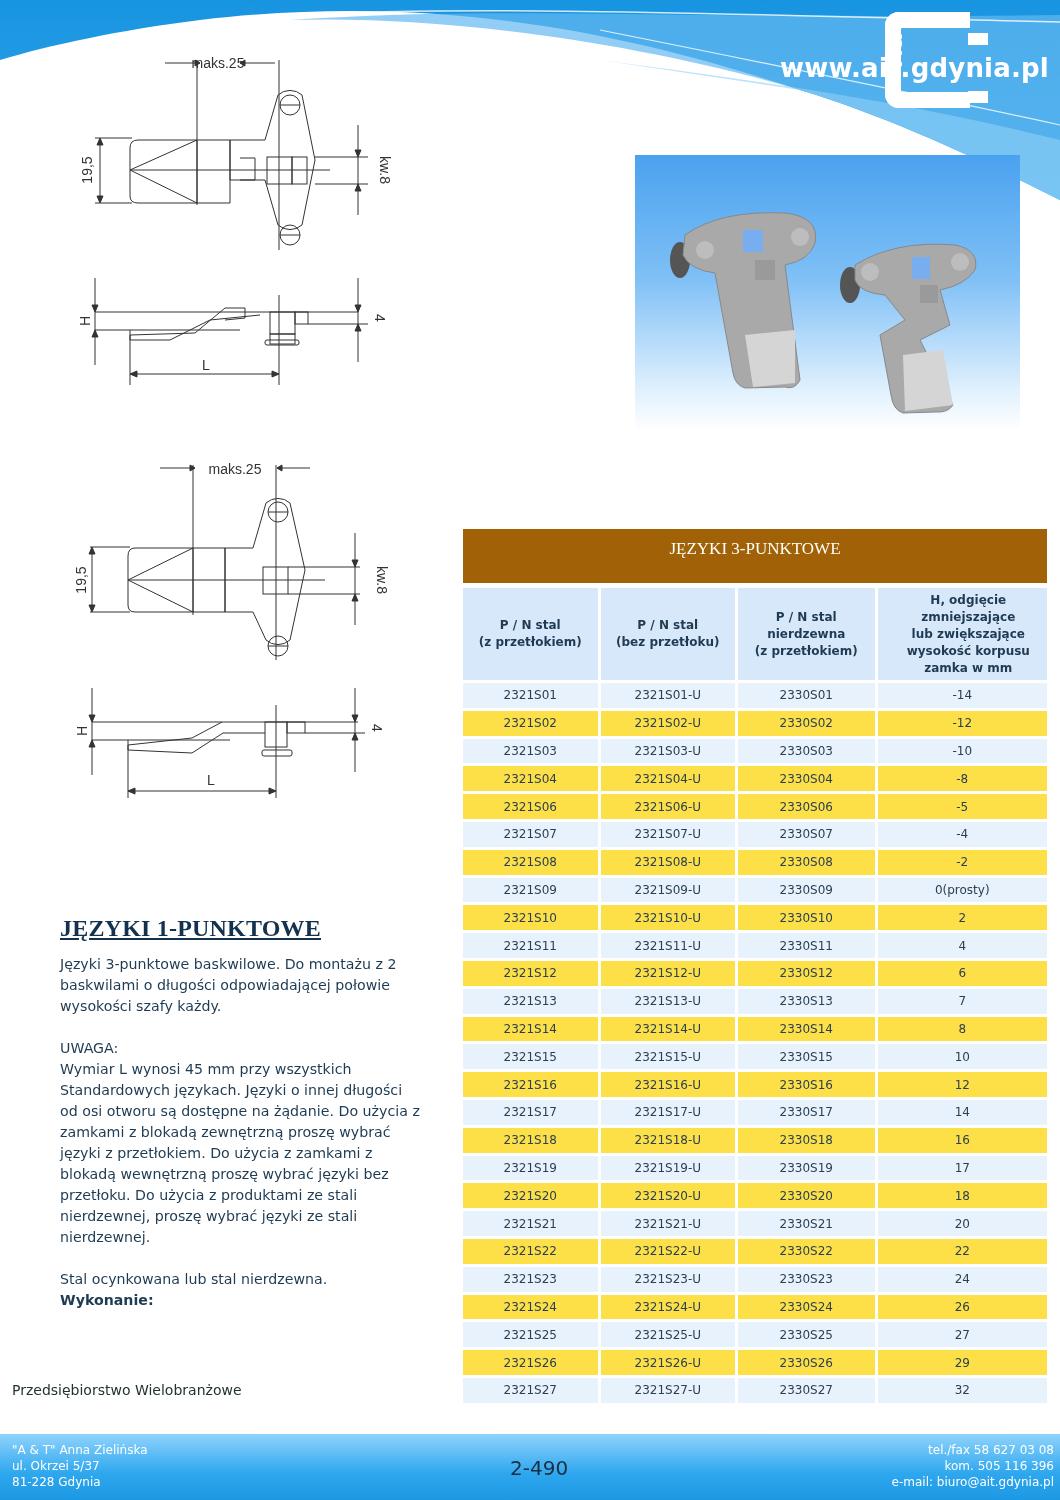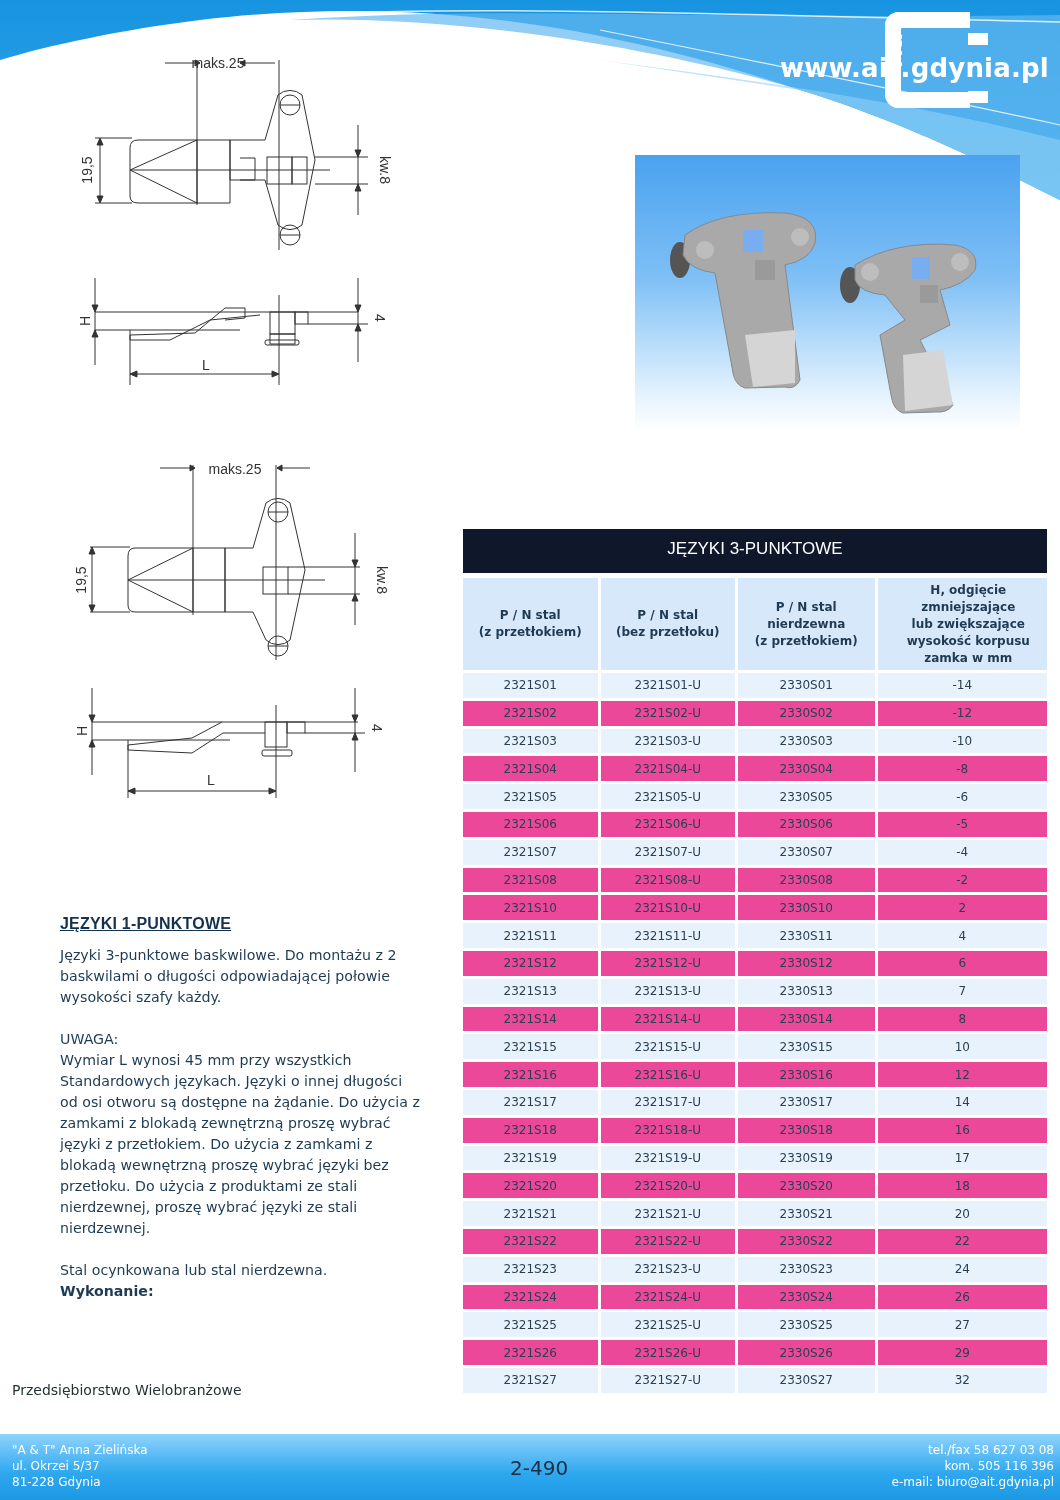--- a/index.html
+++ b/index.html
@@ -17,33 +17,33 @@
   
   .drawing { position: absolute; left: 40px; width: 360px; }
   .drawing svg { width: 360px; height: 360px; }
   .drawing text { font-family: "Liberation Sans", sans-serif; fill: #333; }
 
   
   .photo { position: absolute; left: 635px; top: 155px; width: 385px; height: 275px; background: linear-gradient(#4aa2ef 0%, #7fc0f6 45%, #dff0fd 85%, #ffffff 100%); overflow: hidden; }
 
   
   .info { position: absolute; left: 60px; top: 915px; width: 360px; }
-  .info h1 { font-size: 16px; font-weight: bold; text-decoration: underline; color: #14324e; margin-bottom: 12px; letter-spacing: 0.2px; font-family: Liberation Sans, sans-serif; }
+  .info h1 { font-size: 24px; font-weight: bold; text-decoration: underline; color: #14324e; margin-bottom: 12px; letter-spacing: 0.2px; font-family: Liberation Serif, serif; }
   .info p { font-size: 14.2px; line-height: 21px; color: #1e3b53; font-family: "DejaVu Sans", sans-serif; }
   .info .gap { height: 21px; }
   .info b { font-weight: bold; }
 
   
   .table-wrap { position: absolute; left: 463px; top: 529px; width: 584px; }
-  .t-title { height: 44px; background: #0f172a; color: #ffffff; text-align: center; font-size: 17px; line-height: 40px; font-family: Liberation Sans, sans-serif; }
+  .t-title { height: 54px; background: #a16207; color: #ffffff; text-align: center; font-size: 17px; line-height: 40px; font-family: Liberation Serif, serif; }
   table { border-collapse: separate; border-spacing: 3px; width: 590px; margin-left: -3px; margin-top: 2px; }
   th { background: #d7e8fb; font-size: 12px; font-weight: bold; color: #1f3a52; height: 92px; line-height: 17px; font-family: "DejaVu Sans", sans-serif; }
   td { font-size: 12px; color: #2a3f52; text-align: center; height: 24.8px; font-family: "DejaVu Sans", sans-serif; }
   tr.odd td { background: #e7f2fd; }
-  tr.even td { background: #ec4899; }
+  tr.even td { background: #fde047; }
 
   
   .footer-company { position: absolute; left: 12px; top: 1382px; font-size: 14px; color: #233; font-family: "DejaVu Sans", sans-serif; }
   .footer { position: absolute; left: 0; top: 1434px; width: 1060px; height: 66px; background: linear-gradient(#8fd3fd, #2ea7ee 60%, #1c98e3); }
   .f-left { position: absolute; left: 12px; top: 8px; color: #fff; font-size: 12px; line-height: 16px; font-family: "DejaVu Sans", sans-serif; }
   .f-page { position: absolute; left: 510px; top: 22px; font-size: 20px; color: #1a2e44; font-family: "DejaVu Sans", sans-serif; }
   .f-right { position: absolute; right: 6px; top: 8px; color: #fff; font-size: 12px; line-height: 16px; text-align: right; font-family: "DejaVu Sans", sans-serif; }
 </style>
 </head>
 <body>
@@ -262,43 +262,43 @@
           <td>2321S03-U</td>
           <td>2330S03</td>
           <td>-10</td>
         </tr>
         <tr class="even">
           <td>2321S04</td>
           <td>2321S04-U</td>
           <td>2330S04</td>
           <td>-8</td>
         </tr>
-        <tr class="odd">
-          <td>2321S05</td>
-          <td>2321S05-U</td>
-          <td>2330S05</td>
-          <td>-6</td>
-        </tr>
         <tr class="even">
           <td>2321S06</td>
           <td>2321S06-U</td>
           <td>2330S06</td>
           <td>-5</td>
         </tr>
         <tr class="odd">
           <td>2321S07</td>
           <td>2321S07-U</td>
           <td>2330S07</td>
           <td>-4</td>
         </tr>
         <tr class="even">
           <td>2321S08</td>
           <td>2321S08-U</td>
           <td>2330S08</td>
           <td>-2</td>
+        </tr>
+        <tr class="odd">
+          <td>2321S09</td>
+          <td>2321S09-U</td>
+          <td>2330S09</td>
+          <td>0(prosty)</td>
         </tr>
         <tr class="even">
           <td>2321S10</td>
           <td>2321S10-U</td>
           <td>2330S10</td>
           <td>2</td>
         </tr>
         <tr class="odd">
           <td>2321S11</td>
           <td>2321S11-U</td>

